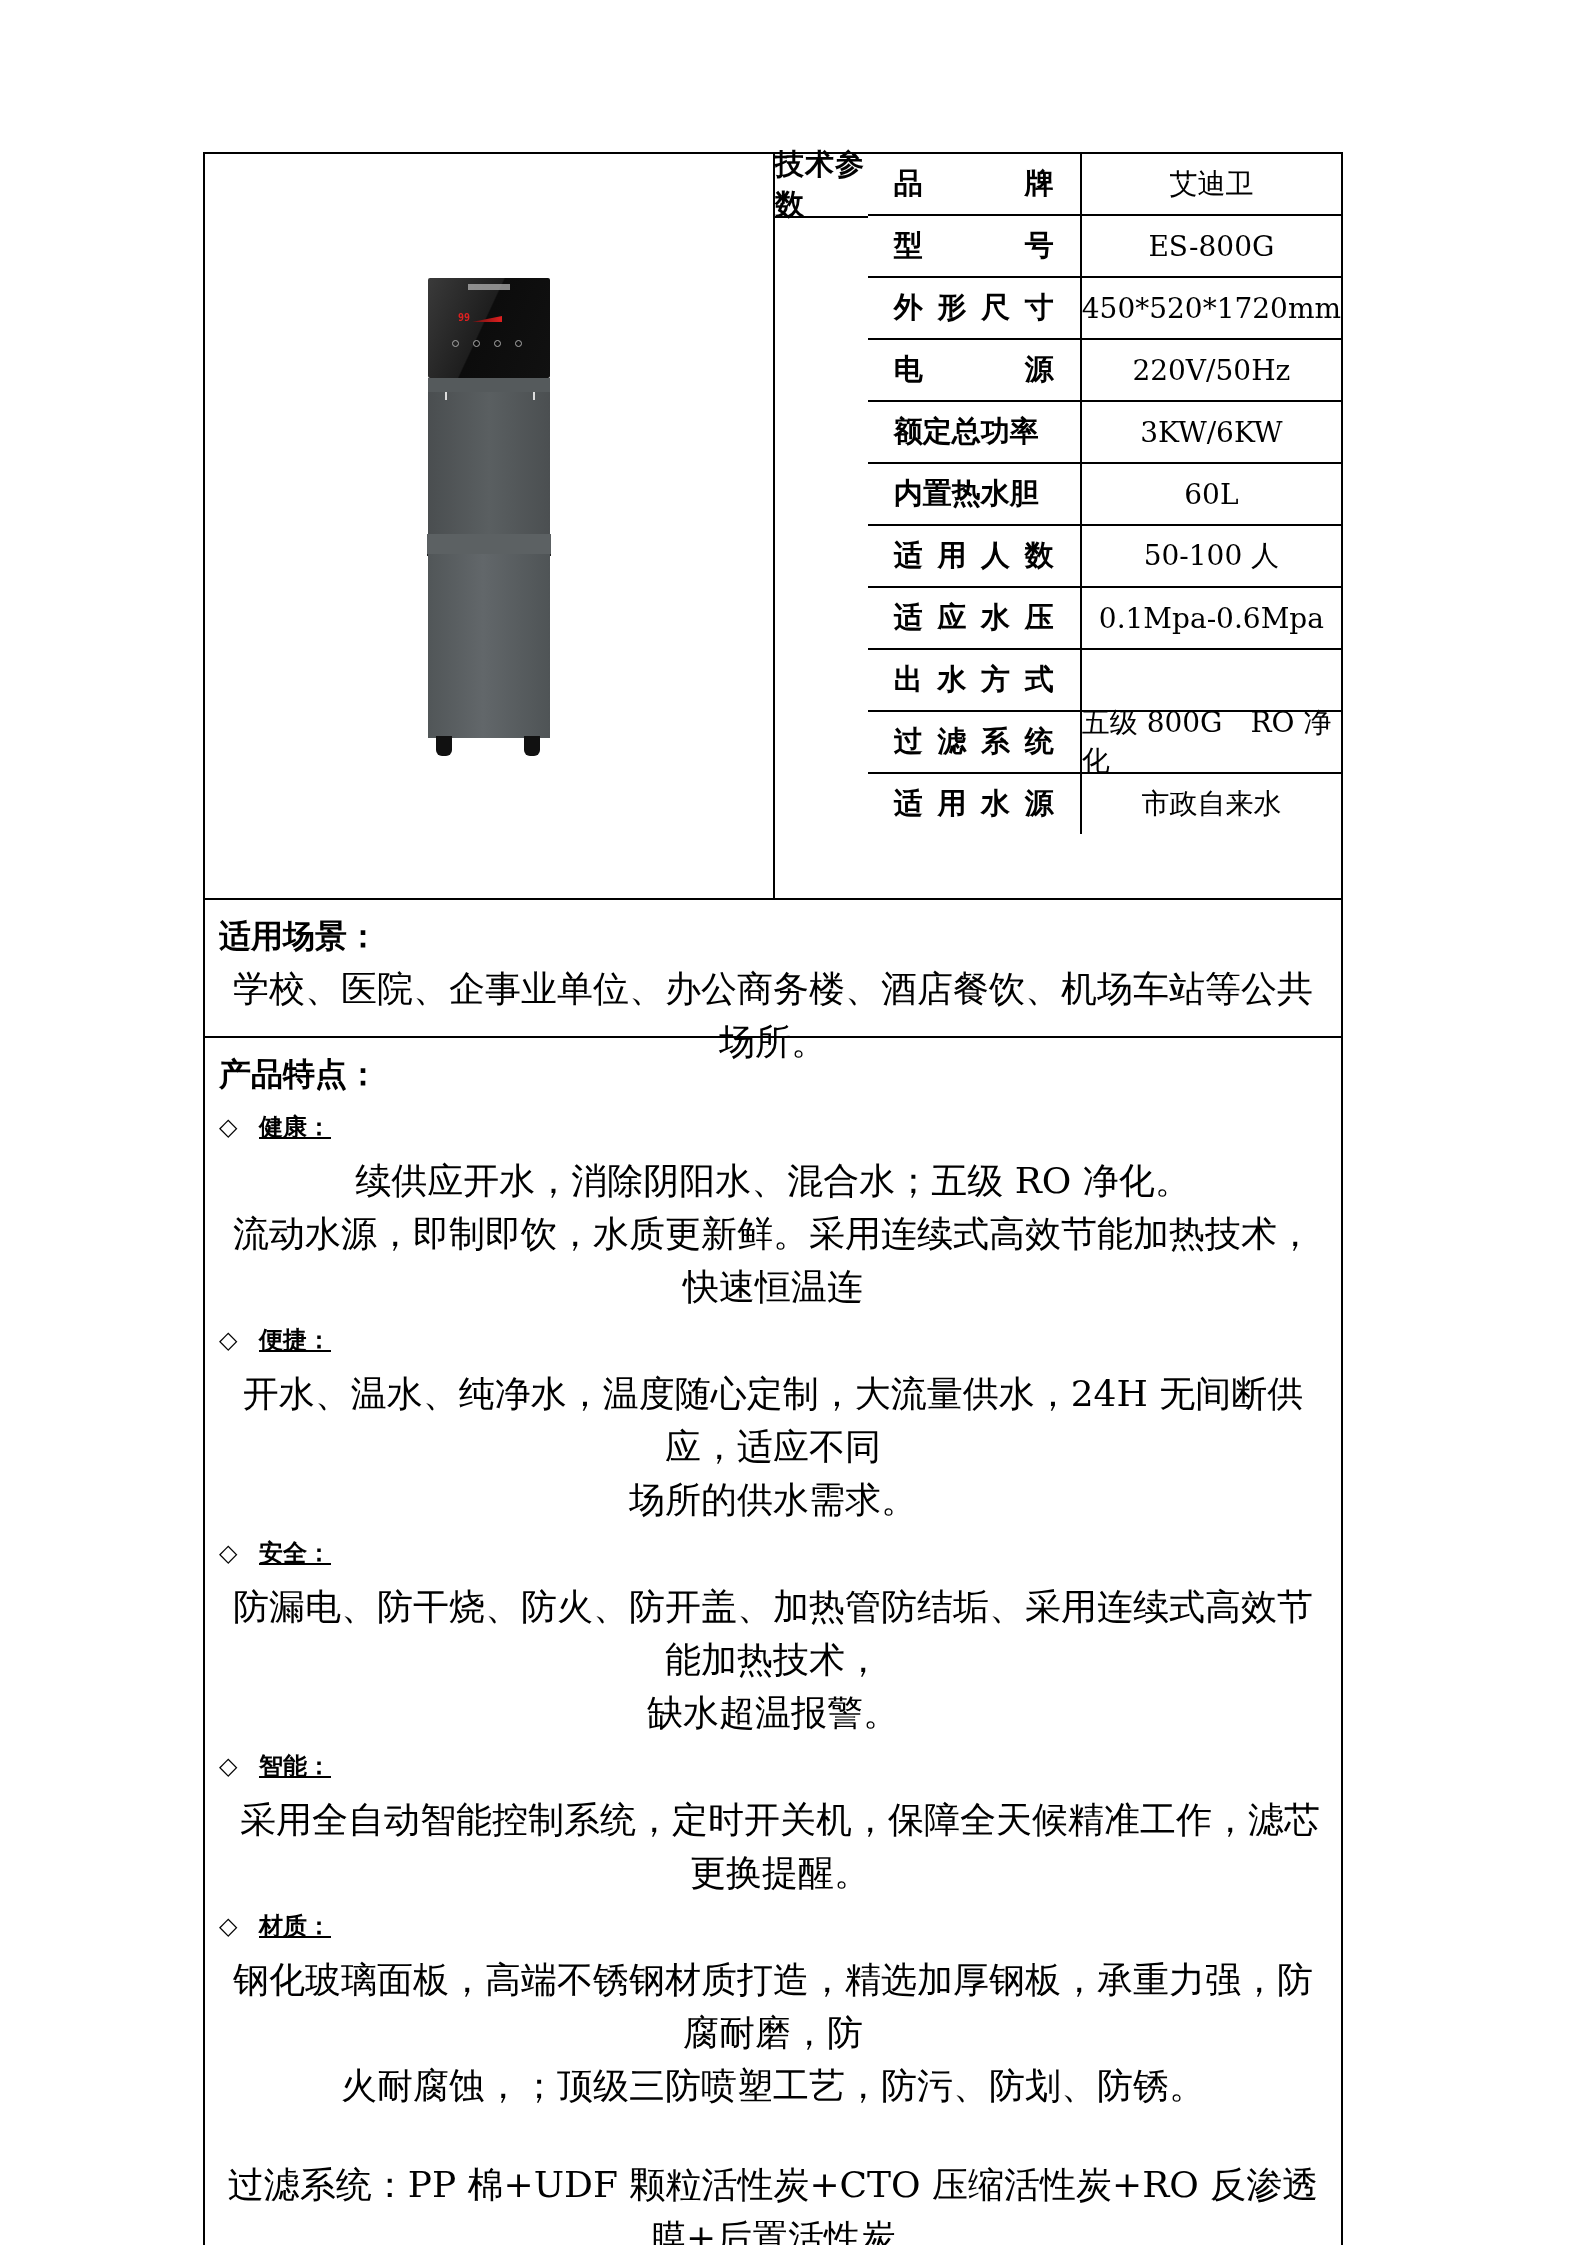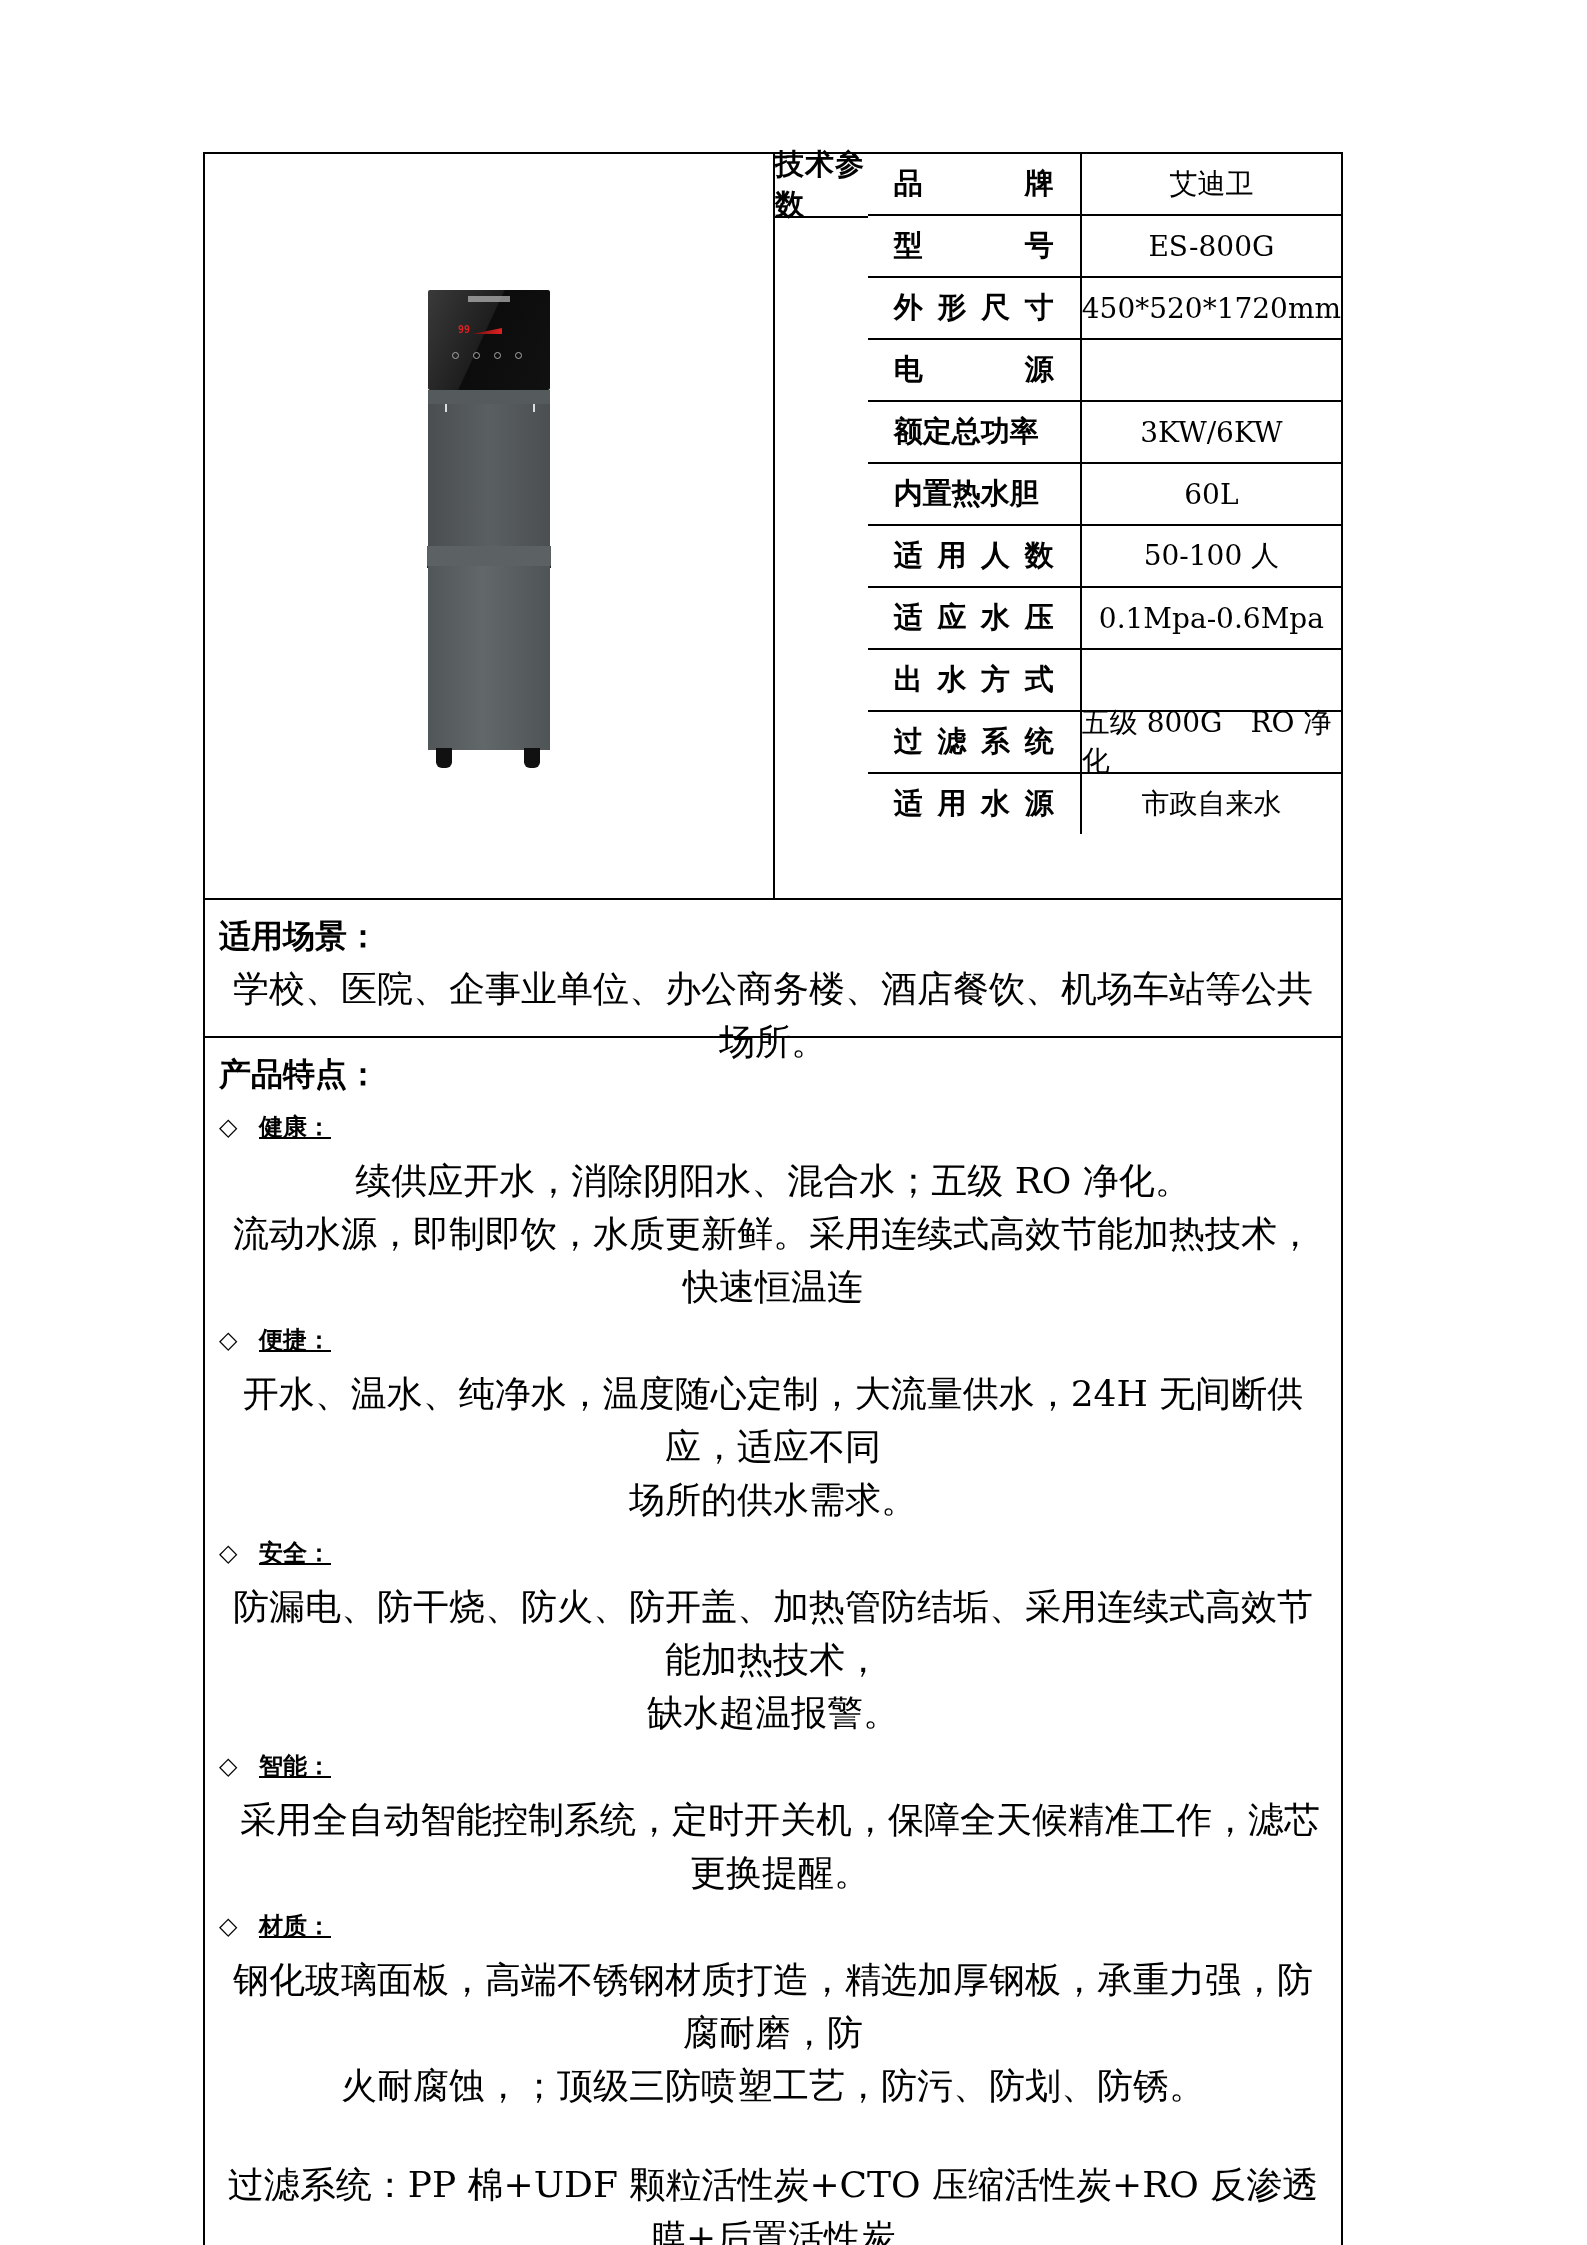--- a/index.html
+++ b/index.html
@@ -17,21 +17,21 @@
   .section { padding:8px 14px 10px 14px; box-sizing:border-box; }
   .scenes { height:138px; border-bottom:2px solid #000; }
   .h2 { font-size:32px; font-weight:bold; line-height:52px; margin-top:2px; }
   .p { font-size:36px; line-height:53px;text-align:center; }
   .h3 { font-size:24px; font-weight:bold; line-height:53px;text-decoration:underline; }
   .h3 .diamond { display:inline-block; width:40px; font-weight:normal; }
   .indent { padding-left:14px; }
   .blank { height:46px; }
 
   
-  .machine { position:absolute; left:223px; top:136px; width:121px; height:474px; }
+  .machine { position:absolute; left:223px; top:124px; width:121px; height:474px; }
   .panel { position:absolute; left:0; top:0; width:122px; height:100px; background:linear-gradient(115deg,#3a3a3a 0%,#1e1e1e 45%,#0c0c0c 46%,#111 100%); border-radius:2px; }
   .logo { position:absolute; left:40px; top:6px; width:42px; height:6px; background:#bbb; opacity:.7; font-size:0; }
   .disp-num { position:absolute; left:30px; top:34px; color:#e02020; font-size:10px; font-family:"DejaVu Sans Mono",monospace; font-weight:bold; }
   .bars { position:absolute; left:44px; top:38px; width:30px; height:6px; background:linear-gradient(90deg,#6b1010,#e02020); clip-path:polygon(0 100%,100% 0,100% 100%); }
   .btn-dot { position:absolute; width:5px; height:5px; border:1px solid #aaa; border-radius:50%; top:62px; }
   .tray { position:absolute; left:0; top:100px; width:122px; height:14px; background:#555a5c; border-bottom:1px solid #333; }
   .upper { position:absolute; left:0; top:114px; width:122px; height:142px; background:linear-gradient(90deg,#4a4e50,#5a5f61 50%,#4b4f51); }
   .tap { position:absolute; top:114px; width:2px; height:8px; background:#ddd; }
   .band { position:absolute; left:-1px; top:256px; width:124px; height:20px; background:#5c6163; border-bottom:2px solid #222; }
   .lower { position:absolute; left:0; top:276px; width:122px; height:184px; background:linear-gradient(90deg,#515658,#62676a 45%,#4f5456); }
@@ -87,20 +87,21 @@
               <span>尺</span>
               <span>寸</span>
             </div>
             <div class="spec-value">450*520*1720mm</div>
           </div>
           <div class="spec-row">
             <div class="spec-label">
               <span>电</span>
               <span>源</span>
             </div>
+            <div class="spec-value">220V/50Hz</div>
           </div>
           <div class="spec-row">
             <div class="spec-label" style="justify-content: flex-start;">
               <span>额定总功率</span>
             </div>
             <div class="spec-value">3KW/6KW</div>
           </div>
           <div class="spec-row">
             <div class="spec-label" style="justify-content: flex-start;">
               <span>内置热水胆</span>

